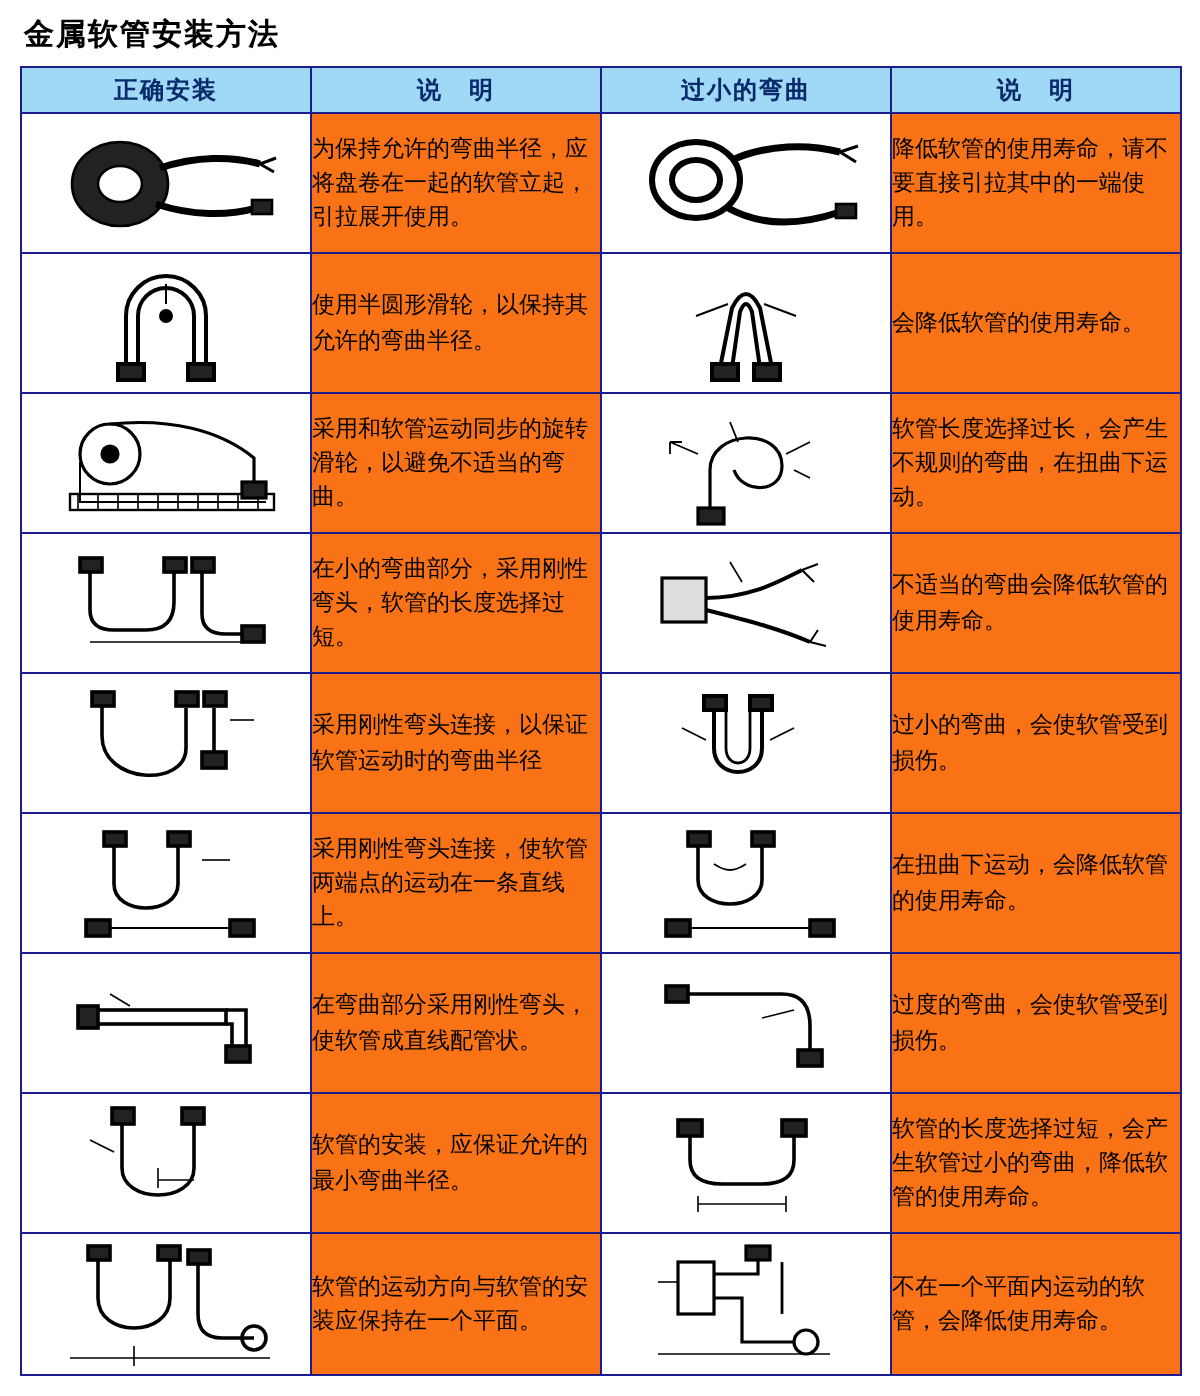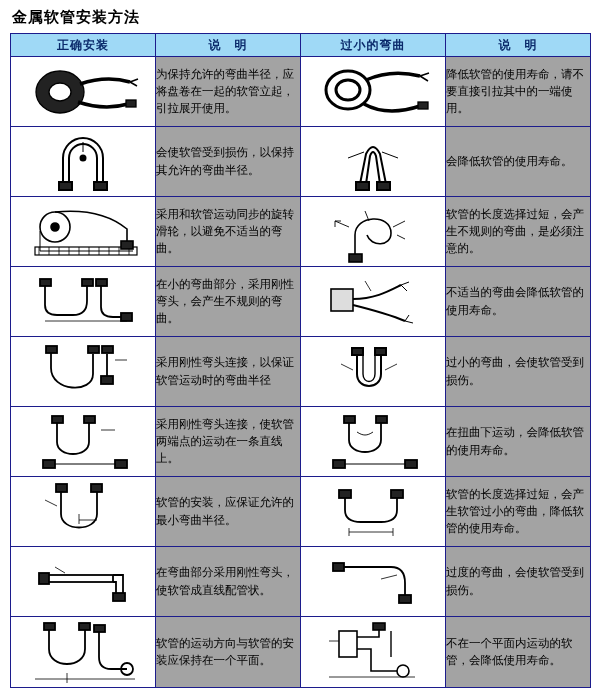--- a/index.html
+++ b/index.html
@@ -48,21 +48,21 @@
     letter-spacing: 1px;
   }
   col.c-img { width: 145px; }
   col.c-txt { width: 145px; }
   td.img-cell {
     background: #ffffff;
     text-align: center;
     height: 69px;
   }
   td.txt-cell {
-    background: #a3a3a3;
+    background: #f97316;
     font-size: 11.5px;
     line-height: 1.5;
     padding: 5px 7px;
     color: #000;
     text-align: left;
   }
   .svgwrap {
     display: block;
     margin: 0 auto;
     line-height: 0;
@@ -135,21 +135,21 @@
                 <path d="M45 52 L45 26 A20 20 0 0 1 85 26 L85 52"></path>
                 <path d="M51 52 L51 26 A14 14 0 0 1 79 26 L79 52"></path>
                 <rect x="41" y="50" width="13" height="8" fill="#222"></rect>
                 <rect x="76" y="50" width="13" height="8" fill="#222"></rect>
                 <path d="M65 10 L65 20" stroke-width="1"></path>
                 <circle cx="65" cy="26" r="2.5" fill="#000"></circle>
               </g>
             </svg>
           </span>
         </td>
-        <td class="txt-cell">会使软管受到损伤，以保持其允许的弯曲半径。</td>
+        <td class="txt-cell">使用半圆形滑轮，以保持其允许的弯曲半径。</td>
         <td class="img-cell">
           <span class="svgwrap">
             <svg width="130" height="60" viewBox="0 0 130 60">
               <g class="ln" stroke-width="2">
                 <path d="M52 52 L58 22 Q65 8 72 22 L78 52"></path>
                 <path d="M58 52 L62 24 Q65 16 68 24 L72 52"></path>
                 <rect x="48" y="50" width="13" height="8" fill="#222"></rect>
                 <rect x="69" y="50" width="13" height="8" fill="#222"></rect>
                 <path d="M40 26 L56 20 M90 26 L74 20" stroke-width="1"></path>
               </g>
@@ -184,41 +184,41 @@
                 <rect x="44" y="53" width="13" height="8" fill="#222"></rect>
                 <path d="M30 20 L44 26" stroke-width="0.9"></path>
                 <path d="M30 20 l6 0 M30 20 l0 6" stroke-width="0.9"></path>
                 <path d="M100 20 L88 26" stroke-width="0.9"></path>
                 <path d="M100 38 L92 34" stroke-width="0.9"></path>
                 <path d="M60 10 L64 20" stroke-width="0.9"></path>
               </g>
             </svg>
           </span>
         </td>
-        <td class="txt-cell">软管的长度选择过短，会产生不规则的弯曲，是必须注意的。</td>
+        <td class="txt-cell">软管长度选择过长，会产生不规则的弯曲，在扭曲下运动。</td>
       </tr>
 
       <tr>
         <td class="img-cell">
           <span class="svgwrap">
             <svg width="136" height="62" viewBox="0 0 136 62">
               <g class="ln" stroke-width="1.8">
                 <path d="M30 12 L30 34 Q30 44 42 44 L58 44"></path>
                 <path d="M58 44 Q72 44 72 30 L72 14"></path>
                 <path d="M86 14 L86 36 Q86 46 98 46 L112 46"></path>
                 <rect x="25" y="8" width="11" height="7" fill="#222"></rect>
                 <rect x="67" y="8" width="11" height="7" fill="#222"></rect>
                 <rect x="81" y="8" width="11" height="7" fill="#222"></rect>
                 <rect x="106" y="42" width="11" height="8" fill="#222"></rect>
                 <path d="M30 50 L112 50" stroke-width="0.8"></path>
               </g>
             </svg>
           </span>
         </td>
-        <td class="txt-cell">在小的弯曲部分，采用刚性弯头，会产生不规则的弯曲。</td>
+        <td class="txt-cell">在小的弯曲部分，采用刚性弯头，软管的长度选择过短。</td>
         <td class="img-cell">
           <span class="svgwrap">
             <svg width="136" height="62" viewBox="0 0 136 62">
               <g class="ln" stroke-width="1.6">
                 <rect x="26" y="18" width="22" height="22" fill="#ddd"></rect>
                 <path d="M48 28 C 70 28, 84 20, 96 14" stroke-width="2"></path>
                 <path d="M48 34 C 72 40, 86 44, 100 50" stroke-width="2"></path>
                 <path d="M96 14 l8 -3 M96 14 l6 6" stroke-width="1"></path>
                 <path d="M100 50 l8 2 M100 50 l4 -6" stroke-width="1"></path>
                 <path d="M60 10 L66 20" stroke-width="0.8"></path>
@@ -295,20 +295,51 @@
               </g>
             </svg>
           </span>
         </td>
         <td class="txt-cell">在扭曲下运动，会降低软管的使用寿命。</td>
       </tr>
 
       <tr>
         <td class="img-cell">
           <span class="svgwrap">
+            <svg width="136" height="58" viewBox="0 0 136 58">
+              <g class="ln" stroke-width="1.8">
+                <rect x="30" y="22" width="68" height="7" fill="#fff"></rect>
+                <path d="M98 22 L108 22 L108 42"></path>
+                <path d="M98 29 L101 29 L101 42"></path>
+                <rect x="24" y="20" width="10" height="11" fill="#222"></rect>
+                <rect x="98" y="40" width="12" height="8" fill="#222"></rect>
+                <path d="M40 14 L50 20" stroke-width="0.8"></path>
+              </g>
+            </svg>
+          </span>
+        </td>
+        <td class="txt-cell">在弯曲部分采用刚性弯头，使软管成直线配管状。</td>
+        <td class="img-cell">
+          <span class="svgwrap">
+            <svg width="136" height="58" viewBox="0 0 136 58">
+              <g class="ln" stroke-width="1.8">
+                <path d="M34 14 L86 14 Q100 14 100 30 L100 44"></path>
+                <rect x="28" y="10" width="11" height="8" fill="#222"></rect>
+                <rect x="94" y="42" width="12" height="8" fill="#222"></rect>
+                <path d="M76 26 L92 22" stroke-width="0.8"></path>
+              </g>
+            </svg>
+          </span>
+        </td>
+        <td class="txt-cell">过度的弯曲，会使软管受到损伤。</td>
+      </tr>
+
+      <tr>
+        <td class="img-cell">
+          <span class="svgwrap">
             <svg width="136" height="64" viewBox="0 0 136 64">
               <g class="ln" stroke-width="1.8">
                 <path d="M46 8 L46 34 C46 52 82 52 82 34 L82 8"></path>
                 <rect x="41" y="4" width="11" height="8" fill="#222"></rect>
                 <rect x="76" y="4" width="11" height="8" fill="#222"></rect>
                 <path d="M64 34 L64 44" stroke-width="0.8"></path>
                 <path d="M64 40 L82 40" stroke-width="0.8"></path>
                 <path d="M30 20 L42 26" stroke-width="0.8"></path>
               </g>
             </svg>
@@ -322,51 +353,20 @@
                 <path d="M40 14 L40 30 Q40 42 56 42 L76 42 Q92 42 92 30 L92 14"></path>
                 <rect x="34" y="10" width="12" height="8" fill="#222"></rect>
                 <rect x="86" y="10" width="12" height="8" fill="#222"></rect>
                 <path d="M44 52 L88 52" stroke-width="0.8"></path>
                 <path d="M44 48 L44 56 M88 48 L88 56" stroke-width="0.8"></path>
               </g>
             </svg>
           </span>
         </td>
         <td class="txt-cell">软管的长度选择过短，会产生软管过小的弯曲，降低软管的使用寿命。</td>
-      </tr>
-
-      <tr>
-        <td class="img-cell">
-          <span class="svgwrap">
-            <svg width="136" height="58" viewBox="0 0 136 58">
-              <g class="ln" stroke-width="1.8">
-                <rect x="30" y="22" width="68" height="7" fill="#fff"></rect>
-                <path d="M98 22 L108 22 L108 42"></path>
-                <path d="M98 29 L101 29 L101 42"></path>
-                <rect x="24" y="20" width="10" height="11" fill="#222"></rect>
-                <rect x="98" y="40" width="12" height="8" fill="#222"></rect>
-                <path d="M40 14 L50 20" stroke-width="0.8"></path>
-              </g>
-            </svg>
-          </span>
-        </td>
-        <td class="txt-cell">在弯曲部分采用刚性弯头，使软管成直线配管状。</td>
-        <td class="img-cell">
-          <span class="svgwrap">
-            <svg width="136" height="58" viewBox="0 0 136 58">
-              <g class="ln" stroke-width="1.8">
-                <path d="M34 14 L86 14 Q100 14 100 30 L100 44"></path>
-                <rect x="28" y="10" width="11" height="8" fill="#222"></rect>
-                <rect x="94" y="42" width="12" height="8" fill="#222"></rect>
-                <path d="M76 26 L92 22" stroke-width="0.8"></path>
-              </g>
-            </svg>
-          </span>
-        </td>
-        <td class="txt-cell">过度的弯曲，会使软管受到损伤。</td>
       </tr>
 
       <tr>
         <td class="img-cell">
           <span class="svgwrap">
             <svg width="136" height="70" viewBox="0 0 136 70">
               <g class="ln" stroke-width="1.8">
                 <path d="M34 10 L34 32 C34 52 70 52 70 32 L70 10"></path>
                 <rect x="29" y="6" width="11" height="7" fill="#222"></rect>
                 <rect x="64" y="6" width="11" height="7" fill="#222"></rect>

